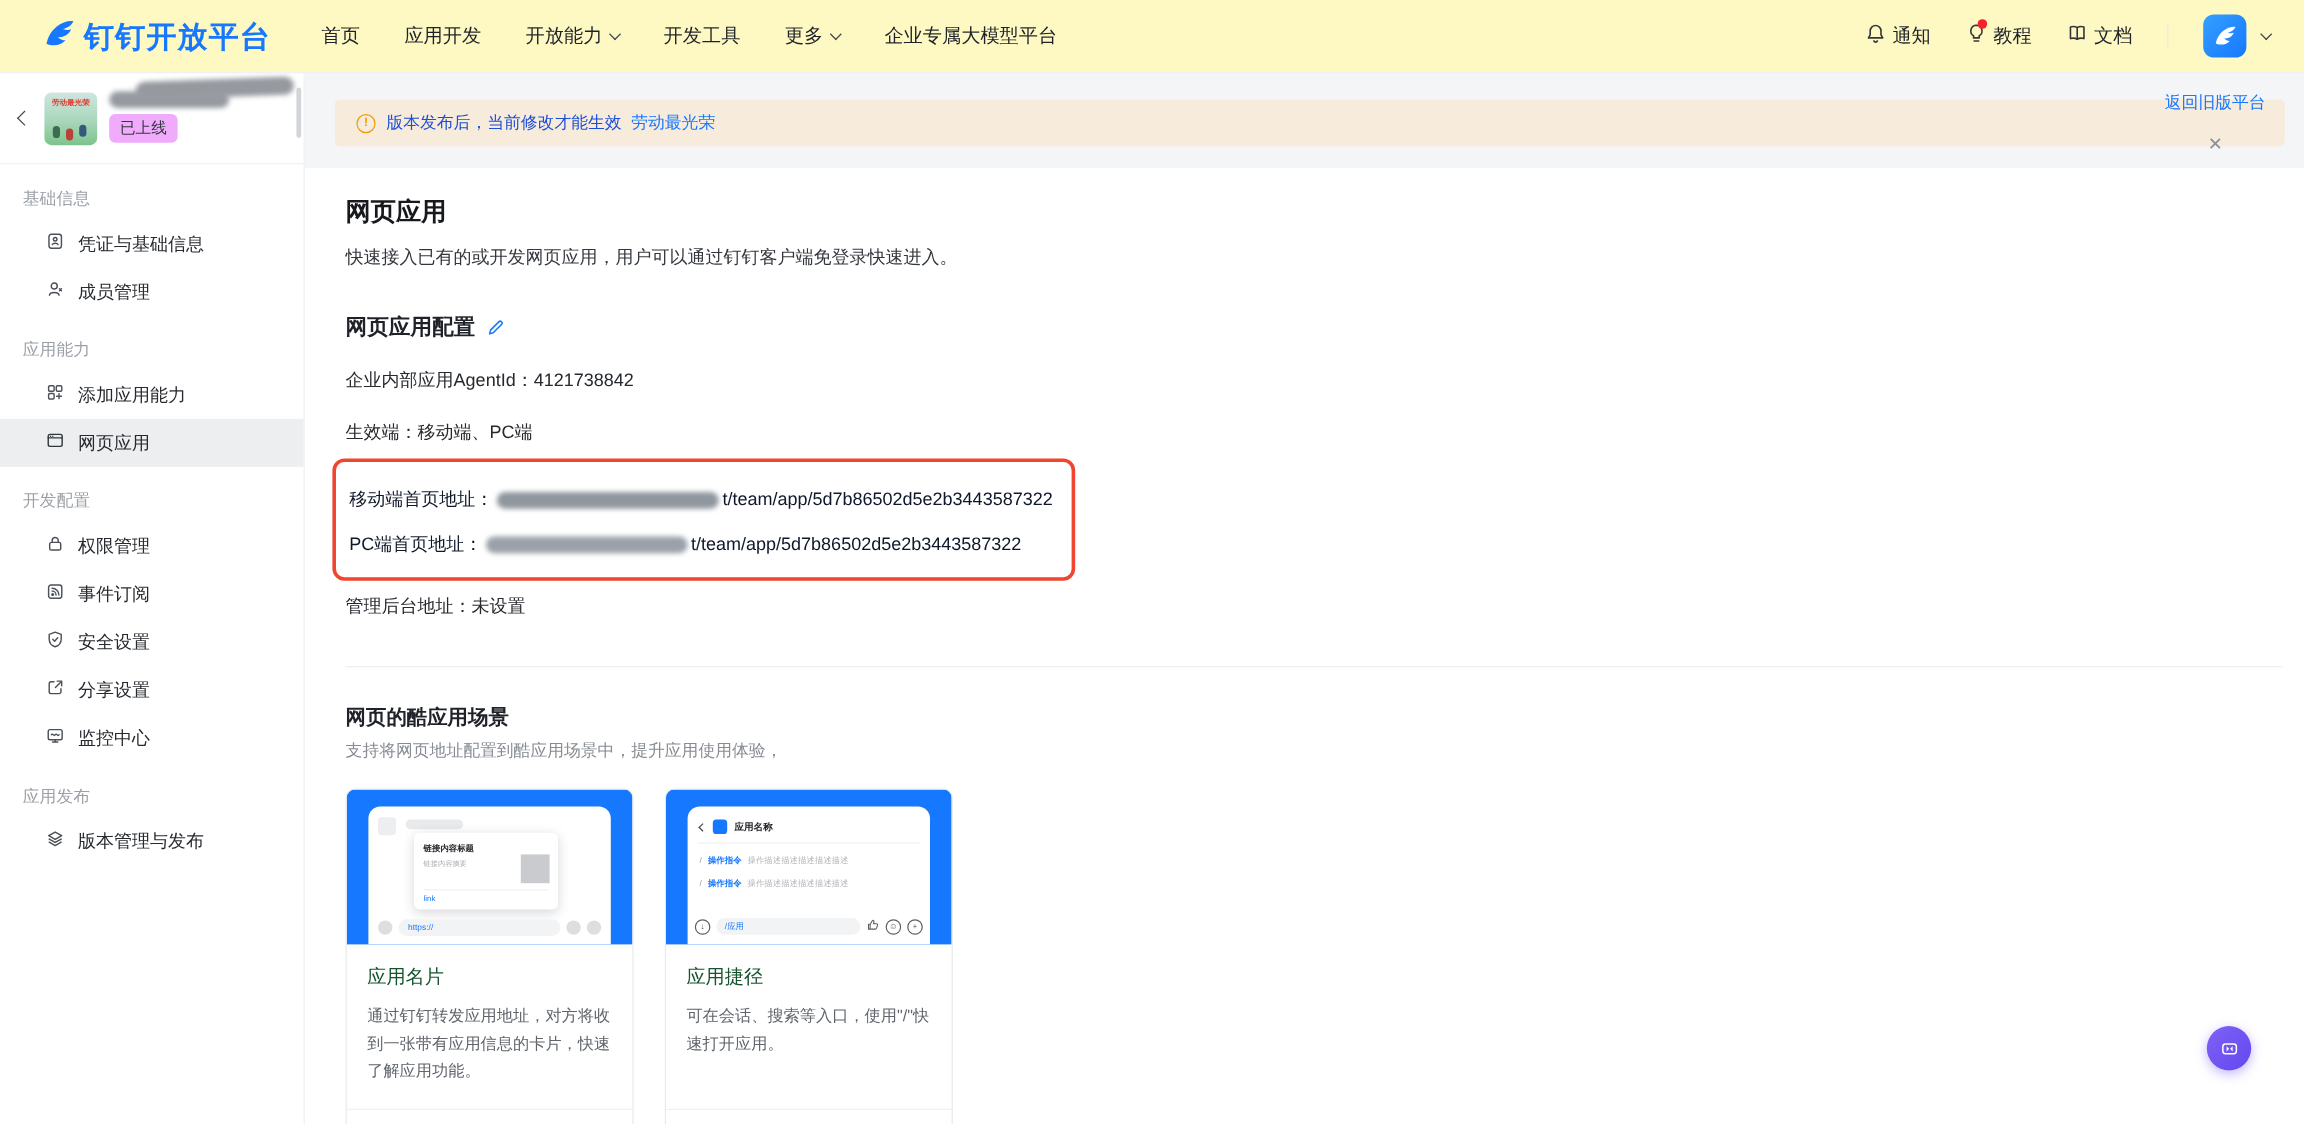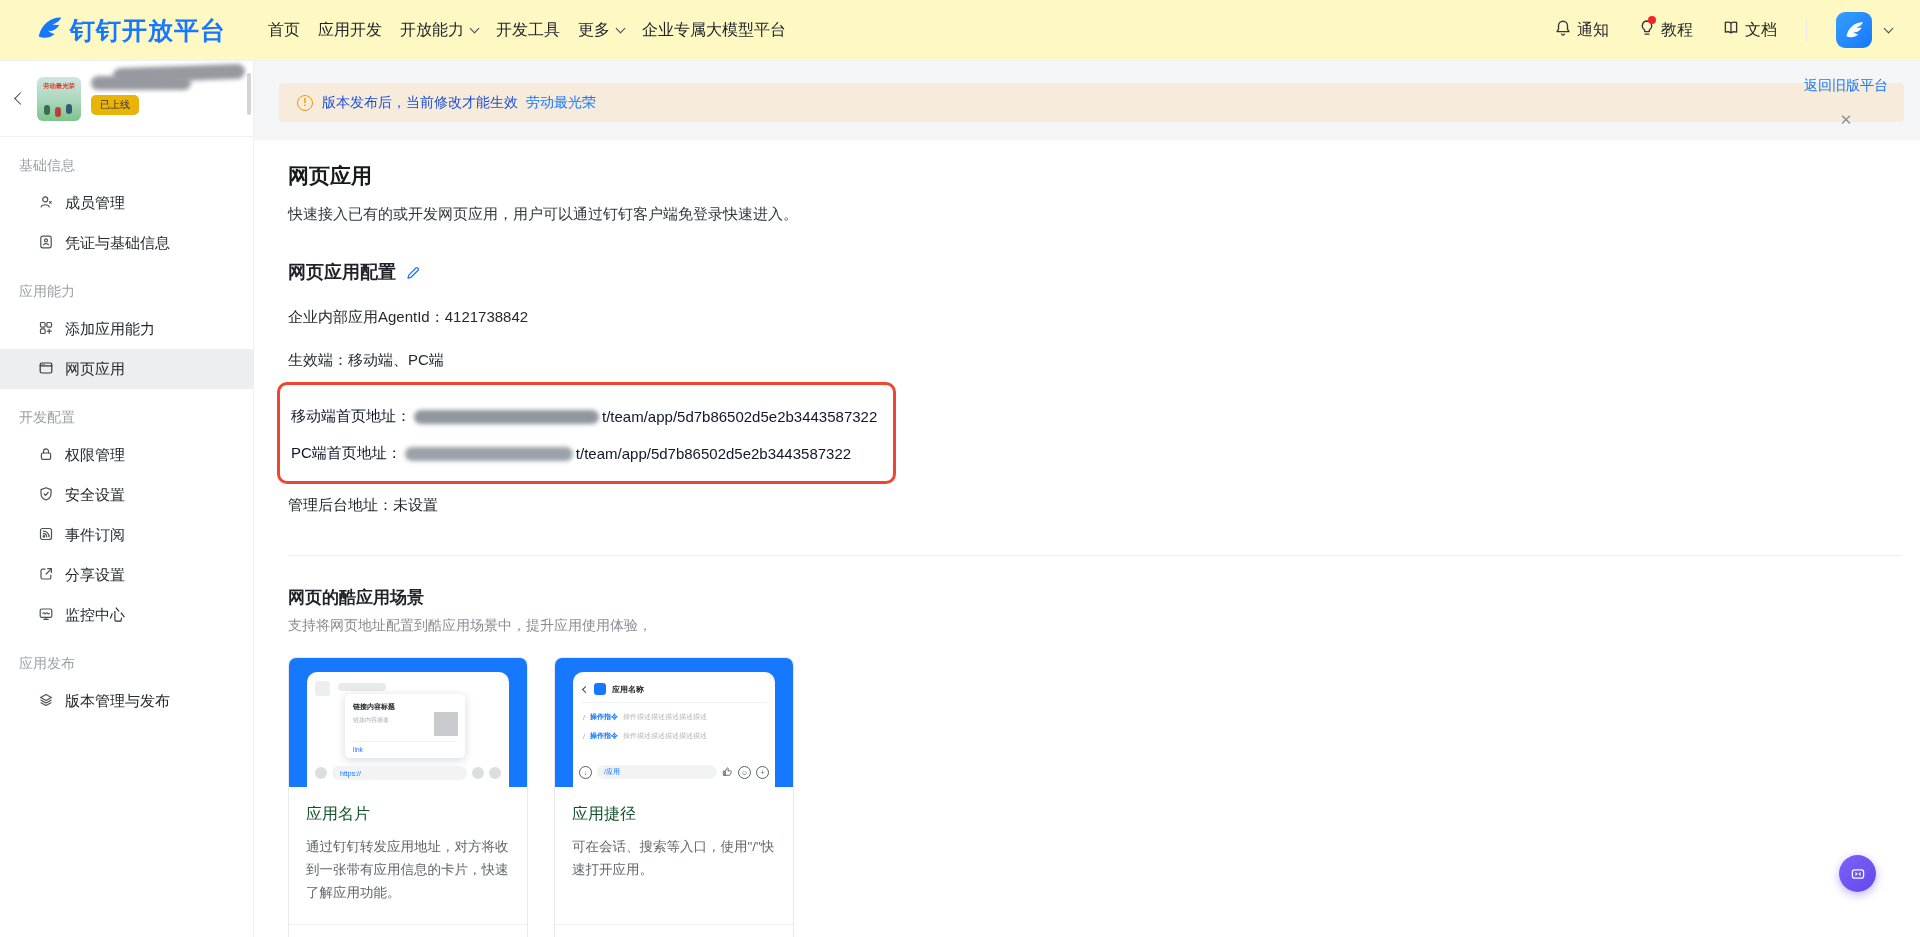--- a/index.html
+++ b/index.html
@@ -4,21 +4,21 @@
 <style>
   * { margin:0; padding:0; box-sizing:border-box; }
   html,body { width:1920px; height:937px; overflow:hidden; }
   body { font-family:"Liberation Sans","DejaVu Sans",sans-serif; color:#1f2329; background:#fff; }
   .root { width:1920px; height:937px; position:relative; display:flex; flex-direction:column; }
 
   
   .topbar { height:61px; flex:0 0 61px; display:flex; align-items:center; padding:0 28px 0 34px; border-bottom:1px solid #f0f1f2; background:#fef9c3; position:relative; z-index:5; }
   .logo { display:flex; align-items:center; gap:6px; margin-right:42px; cursor:pointer; }
   .logo-text { font-size:25px; font-weight:bold; color:#1677ff; letter-spacing:1px; }
-  .main-nav { display:flex; align-items:flex-start; gap:18px; }
+  .main-nav { display:flex; align-items:flex-start; gap:37px; }
   .nav-item { font-size:16px; color:#1f2329; display:flex; align-items:center; cursor:pointer; white-space:nowrap; }
   .chev { width:7px; height:7px; border-right:1.6px solid #43474d; border-bottom:1.6px solid #43474d; transform:rotate(45deg); display:inline-block; margin-left:7px; margin-top:-4px; }
   .topbar-right { margin-left:auto; display:flex; align-items:center; gap:29px; }
   .top-action { display:flex; align-items:center; gap:5px; font-size:16px; color:#1f2329; cursor:pointer; position:relative; }
   .red-dot { position:absolute; top:-3px; left:10px; width:8px; height:8px; border-radius:50%; background:#f5222d; }
   .v-div { width:1px; height:22px; background:#e7e9eb; }
   .avatar-wrap { display:flex; align-items:center; gap:6px; cursor:pointer; }
   .avatar { width:36px; height:36px; border-radius:9px; background:linear-gradient(135deg,#34a0ff,#1677ff); display:flex; align-items:center; justify-content:center; }
 
   
@@ -29,21 +29,21 @@
   .scroll-thumb { position:absolute; right:2px; top:12px; width:4px; height:42px; border-radius:2px; background:#d2d5da; }
   .app-head { height:76px; display:flex; align-items:center; padding:0 12px 0 16px; border-bottom:1px solid #f0f1f2; position:relative; }
   .back-chev { width:9px; height:9px; border-left:1.8px solid #43474d; border-bottom:1.8px solid #43474d; transform:rotate(45deg); margin-right:12px; cursor:pointer; flex:0 0 auto; }
   .app-icon { width:44px; height:44px; border-radius:6px; flex:0 0 auto; overflow:hidden; background:linear-gradient(180deg,#cfe6e0 0%,#a9d6ba 55%,#7cc48b 100%); position:relative; }
   .app-icon-caption { display:block; text-align:center; font-size:7px; font-weight:bold; color:#e0392b; margin-top:4px; white-space:nowrap; transform:scale(.9); }
   .app-icon-people { position:absolute; bottom:6px; left:7px; width:6px; height:10px; border-radius:3px; background:#3c6b52; box-shadow:11px 2px 0 #b8413a, 22px -1px 0 #35597a; }
   .app-meta { margin-left:10px; position:relative; flex:1; height:48px; }
   .name-blur { position:absolute; background:#969aa0; border-radius:8px; filter:blur(2px); }
   .name-blur.b1 { left:22px; top:-9px; width:132px; height:15px; transform:rotate(-2deg); }
   .name-blur.b2 { left:0px; top:1px; width:100px; height:14px; }
-  .status-badge { position:absolute; left:0; top:20px; background:#eab308; color:#33383e; font-size:10px; padding:3px 9px; border-radius:5px; }
+  .status-badge { position:absolute; left:0; top:20px; background:#f0abfc; color:#33383e; font-size:13px; padding:3px 9px; border-radius:5px; }
   .side-section-title { font-size:14px; color:#9b9fa6; padding:20px 0 8px 19px; }
   .side-item { height:40px; display:flex; align-items:center; gap:11px; padding-left:38px; font-size:15px; color:#26292e; cursor:pointer; }
   .side-item.active { background:#eceef0; }
   .side-item svg { flex:0 0 auto; }
 
   
   .content { flex:1; min-width:0; display:flex; flex-direction:column; background:#fff; }
   .banner-wrap { background:#f4f5f7; padding:22px 16px 18px 25px; }
   .banner { height:39px; background:#f7ecdc; border-radius:4px; display:flex; align-items:center; padding:0 16px 0 18px; font-size:14px; }
   .warn-ic { width:16px; height:16px; border:1.4px solid #ef9908; border-radius:50%; color:#ef9908; font-size:10px; font-weight:bold; display:flex; align-items:center; justify-content:center; margin-right:9px; flex:0 0 auto; }
@@ -196,33 +196,33 @@
         <span class="app-meta">
           <span class="name-blur b1"></span>
           <span class="name-blur b2"></span>
           <span class="status-badge">已上线</span>
         </span>
       </div>
 
       <div class="side-section-title">基础信息</div>
       <div class="side-item">
         <span><svg width="16" height="16" viewBox="0 0 16 16" fill="none" stroke="#4c5157" stroke-width="1.2" stroke-linecap="round" stroke-linejoin="round">
+              <rect x="2.8" y="2.2" width="10.4" height="11.6" rx="2"></rect>
+              <circle cx="8" cy="6.4" r="1.5"></circle>
+              <path d="M5.6 10.8c.5-1.5 4.3-1.5 4.8 0"></path>
+            </svg></span>
+        <span>凭证与基础信息</span>
+      </div>
+      <div class="side-item">
+        <span><svg width="16" height="16" viewBox="0 0 16 16" fill="none" stroke="#4c5157" stroke-width="1.2" stroke-linecap="round" stroke-linejoin="round">
               <circle cx="7.2" cy="5.4" r="2.5"></circle>
               <path d="M3.2 13c.6-3 7.4-3 8 0"></path>
               <path d="M11.6 7.6l1.6 1.6M13.2 7.6l-1.6 1.6"></path>
             </svg></span>
         <span>成员管理</span>
-      </div>
-      <div class="side-item">
-        <span><svg width="16" height="16" viewBox="0 0 16 16" fill="none" stroke="#4c5157" stroke-width="1.2" stroke-linecap="round" stroke-linejoin="round">
-              <rect x="2.8" y="2.2" width="10.4" height="11.6" rx="2"></rect>
-              <circle cx="8" cy="6.4" r="1.5"></circle>
-              <path d="M5.6 10.8c.5-1.5 4.3-1.5 4.8 0"></path>
-            </svg></span>
-        <span>凭证与基础信息</span>
       </div>
 
       <div class="side-section-title">应用能力</div>
       <div class="side-item">
         <span><svg width="16" height="16" viewBox="0 0 16 16" fill="none" stroke="#4c5157" stroke-width="1.2" stroke-linecap="round" stroke-linejoin="round">
               <rect x="2.5" y="2.5" width="4.6" height="4.6" rx="1"></rect>
               <rect x="8.9" y="2.5" width="4.6" height="4.6" rx="1"></rect>
               <rect x="2.5" y="8.9" width="4.6" height="4.6" rx="1"></rect>
               <path d="M11.2 9.2v4M9.2 11.2h4"></path>
             </svg></span>
@@ -240,33 +240,33 @@
       <div class="side-section-title">开发配置</div>
       <div class="side-item">
         <span><svg width="16" height="16" viewBox="0 0 16 16" fill="none" stroke="#4c5157" stroke-width="1.2" stroke-linecap="round" stroke-linejoin="round">
               <rect x="3.4" y="7" width="9.2" height="6.4" rx="1.4"></rect>
               <path d="M5.5 7V5.4a2.5 2.5 0 0 1 5 0V7"></path>
             </svg></span>
         <span>权限管理</span>
       </div>
       <div class="side-item">
         <span><svg width="16" height="16" viewBox="0 0 16 16" fill="none" stroke="#4c5157" stroke-width="1.2" stroke-linecap="round" stroke-linejoin="round">
-              <path d="M8 1.8l5 1.8v3.8c0 3-2 5.6-5 6.6-3-1-5-3.6-5-6.6V3.6L8 1.8z"></path>
-              <path d="M6 7.8l1.5 1.5 2.6-2.8"></path>
-            </svg></span>
-        <span>安全设置</span>
-      </div>
-      <div class="side-item">
-        <span><svg width="16" height="16" viewBox="0 0 16 16" fill="none" stroke="#4c5157" stroke-width="1.2" stroke-linecap="round" stroke-linejoin="round">
               <rect x="2.5" y="2.5" width="11" height="11" rx="2"></rect>
               <path d="M5.4 7.6a3.3 3.3 0 0 1 3.3 3.3"></path>
               <path d="M5.4 5.2a5.7 5.7 0 0 1 5.7 5.7"></path>
               <circle cx="5.9" cy="10.4" r=".7" fill="#4c5157"></circle>
             </svg></span>
         <span>事件订阅</span>
+      </div>
+      <div class="side-item">
+        <span><svg width="16" height="16" viewBox="0 0 16 16" fill="none" stroke="#4c5157" stroke-width="1.2" stroke-linecap="round" stroke-linejoin="round">
+              <path d="M8 1.8l5 1.8v3.8c0 3-2 5.6-5 6.6-3-1-5-3.6-5-6.6V3.6L8 1.8z"></path>
+              <path d="M6 7.8l1.5 1.5 2.6-2.8"></path>
+            </svg></span>
+        <span>安全设置</span>
       </div>
       <div class="side-item">
         <span><svg width="16" height="16" viewBox="0 0 16 16" fill="none" stroke="#4c5157" stroke-width="1.2" stroke-linecap="round" stroke-linejoin="round">
               <path d="M7 3.2H4.5A1.5 1.5 0 0 0 3 4.7v6.8A1.5 1.5 0 0 0 4.5 13h6.8a1.5 1.5 0 0 0 1.5-1.5V9"></path>
               <path d="M9.6 2.6h3.8v3.8"></path>
               <path d="M13 3.2L8.2 8"></path>
             </svg></span>
         <span>分享设置</span>
       </div>
       <div class="side-item">

